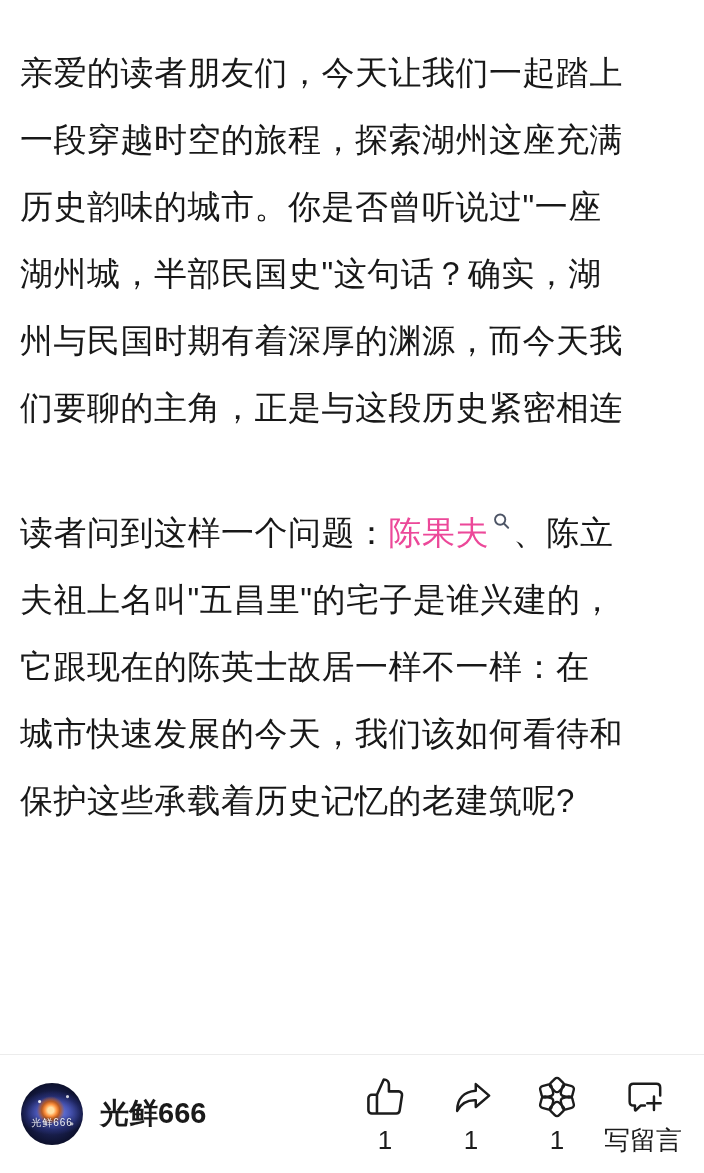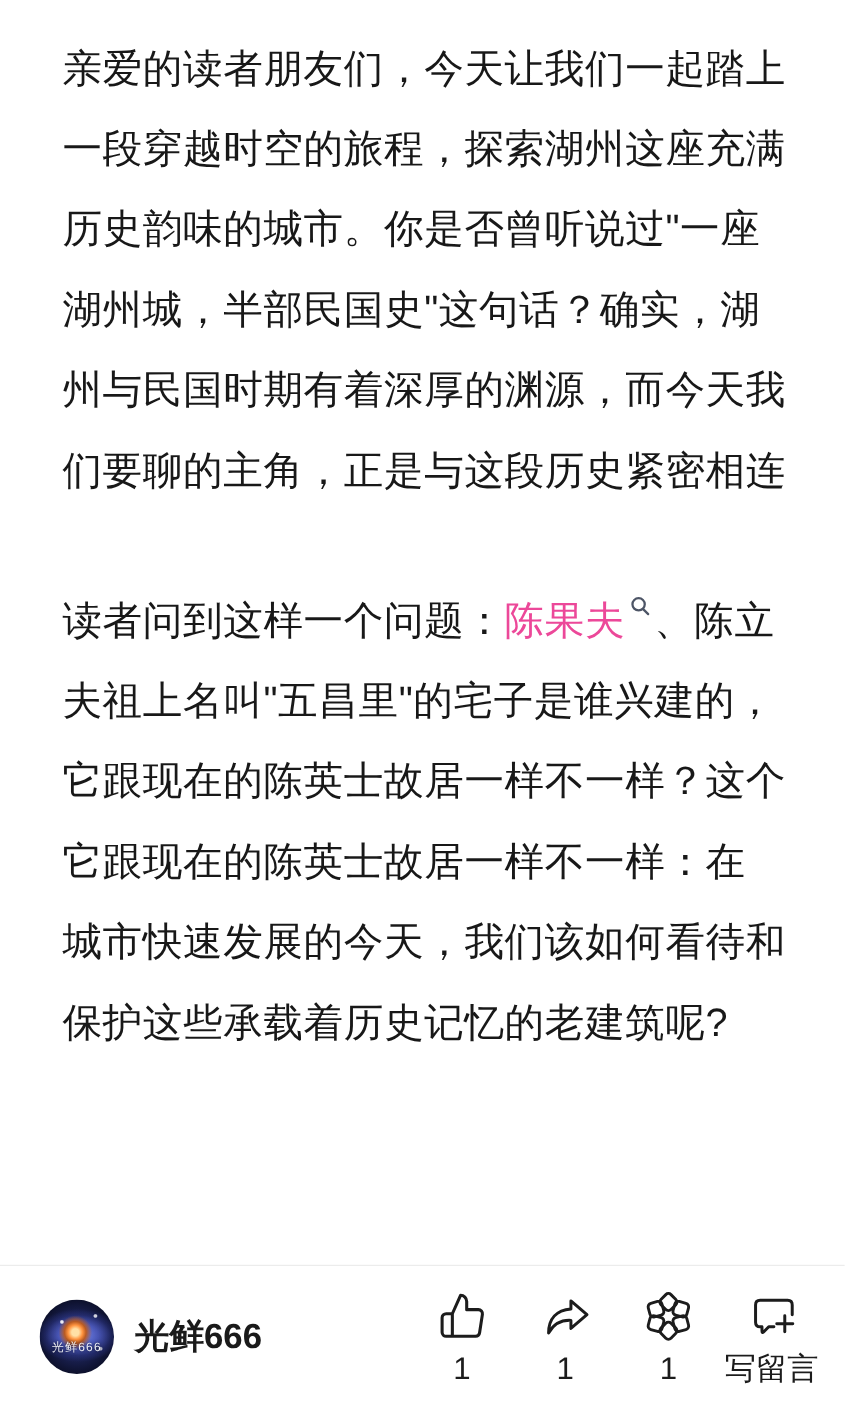--- a/index.html
+++ b/index.html
@@ -4,25 +4,26 @@
 <style>
   html, body { margin: 0; padding: 0; }
   body {
     width: 704px; height: 1173px;
     background: #ffffff;
     font-family: "Liberation Sans", "DejaVu Sans", sans-serif;
     position: relative;
     overflow: hidden;
   }
   .article {
-    padding: 23px 36px 0 52px;
+    padding: 23px 36px 0 20px;
     font-size: 33px;
     line-height: 67px;
     color: #181818;
     letter-spacing: 0.5px;
+    margin-top: 16px;
   }
   .para { margin: 0; }
   .para + .para { margin-top: 58px; }
   .line { white-space: nowrap; height: 67px; }
   .entity-link {
     color: #ec4899;
     text-decoration: none;
     cursor: pointer;
   }
   .sup-search {
@@ -35,21 +36,21 @@
   .sup-search svg { display: block; }
 
   .footer {
     position: absolute;
     left: 0; right: 0; bottom: 0;
     height: 119px;
     border-top: 1px solid #ececec;
     background: #ffffff;
     display: flex;
     align-items: center;
-    padding: 0 18px 0 33px;
+    padding: 0 18px 0 21px;
     box-sizing: border-box;
   }
   .author-group {
     display: flex;
     align-items: center;
     cursor: pointer;
   }
   .avatar {
     width: 62px; height: 62px;
     border-radius: 50%;
@@ -115,21 +116,20 @@
     <div class="line">们要聊的主角，正是与这段历史紧密相连</div>
   </div>
   <div class="para">
     <div class="line">
       <span>读者问到这样一个问题：</span><a class="entity-link">陈果夫</a><span class="sup-search"><svg width="19" height="19" viewBox="0 0 20 20" fill="none" stroke="#4d5566" stroke-width="2" stroke-linecap="round">
             <circle cx="8.6" cy="8" r="5.4"></circle>
             <line x1="12.8" y1="12.4" x2="17" y2="16.6"></line>
           </svg></span><span>、陈立</span>
     </div>
     <div class="line">夫祖上名叫"五昌里"的宅子是谁兴建的，</div>
-    <div class="line">它跟现在的陈英士故居一样不一样？这个</div>
     <div class="line">它跟现在的陈英士故居一样不一样：在</div>
     <div class="line">城市快速发展的今天，我们该如何看待和</div>
     <div class="line">保护这些承载着历史记忆的老建筑呢?</div>
   </div>
 </div>
 
 <div class="footer">
   <div class="author-group">
     <div class="avatar">
       <div class="avatar-label">光鲜666</div>

